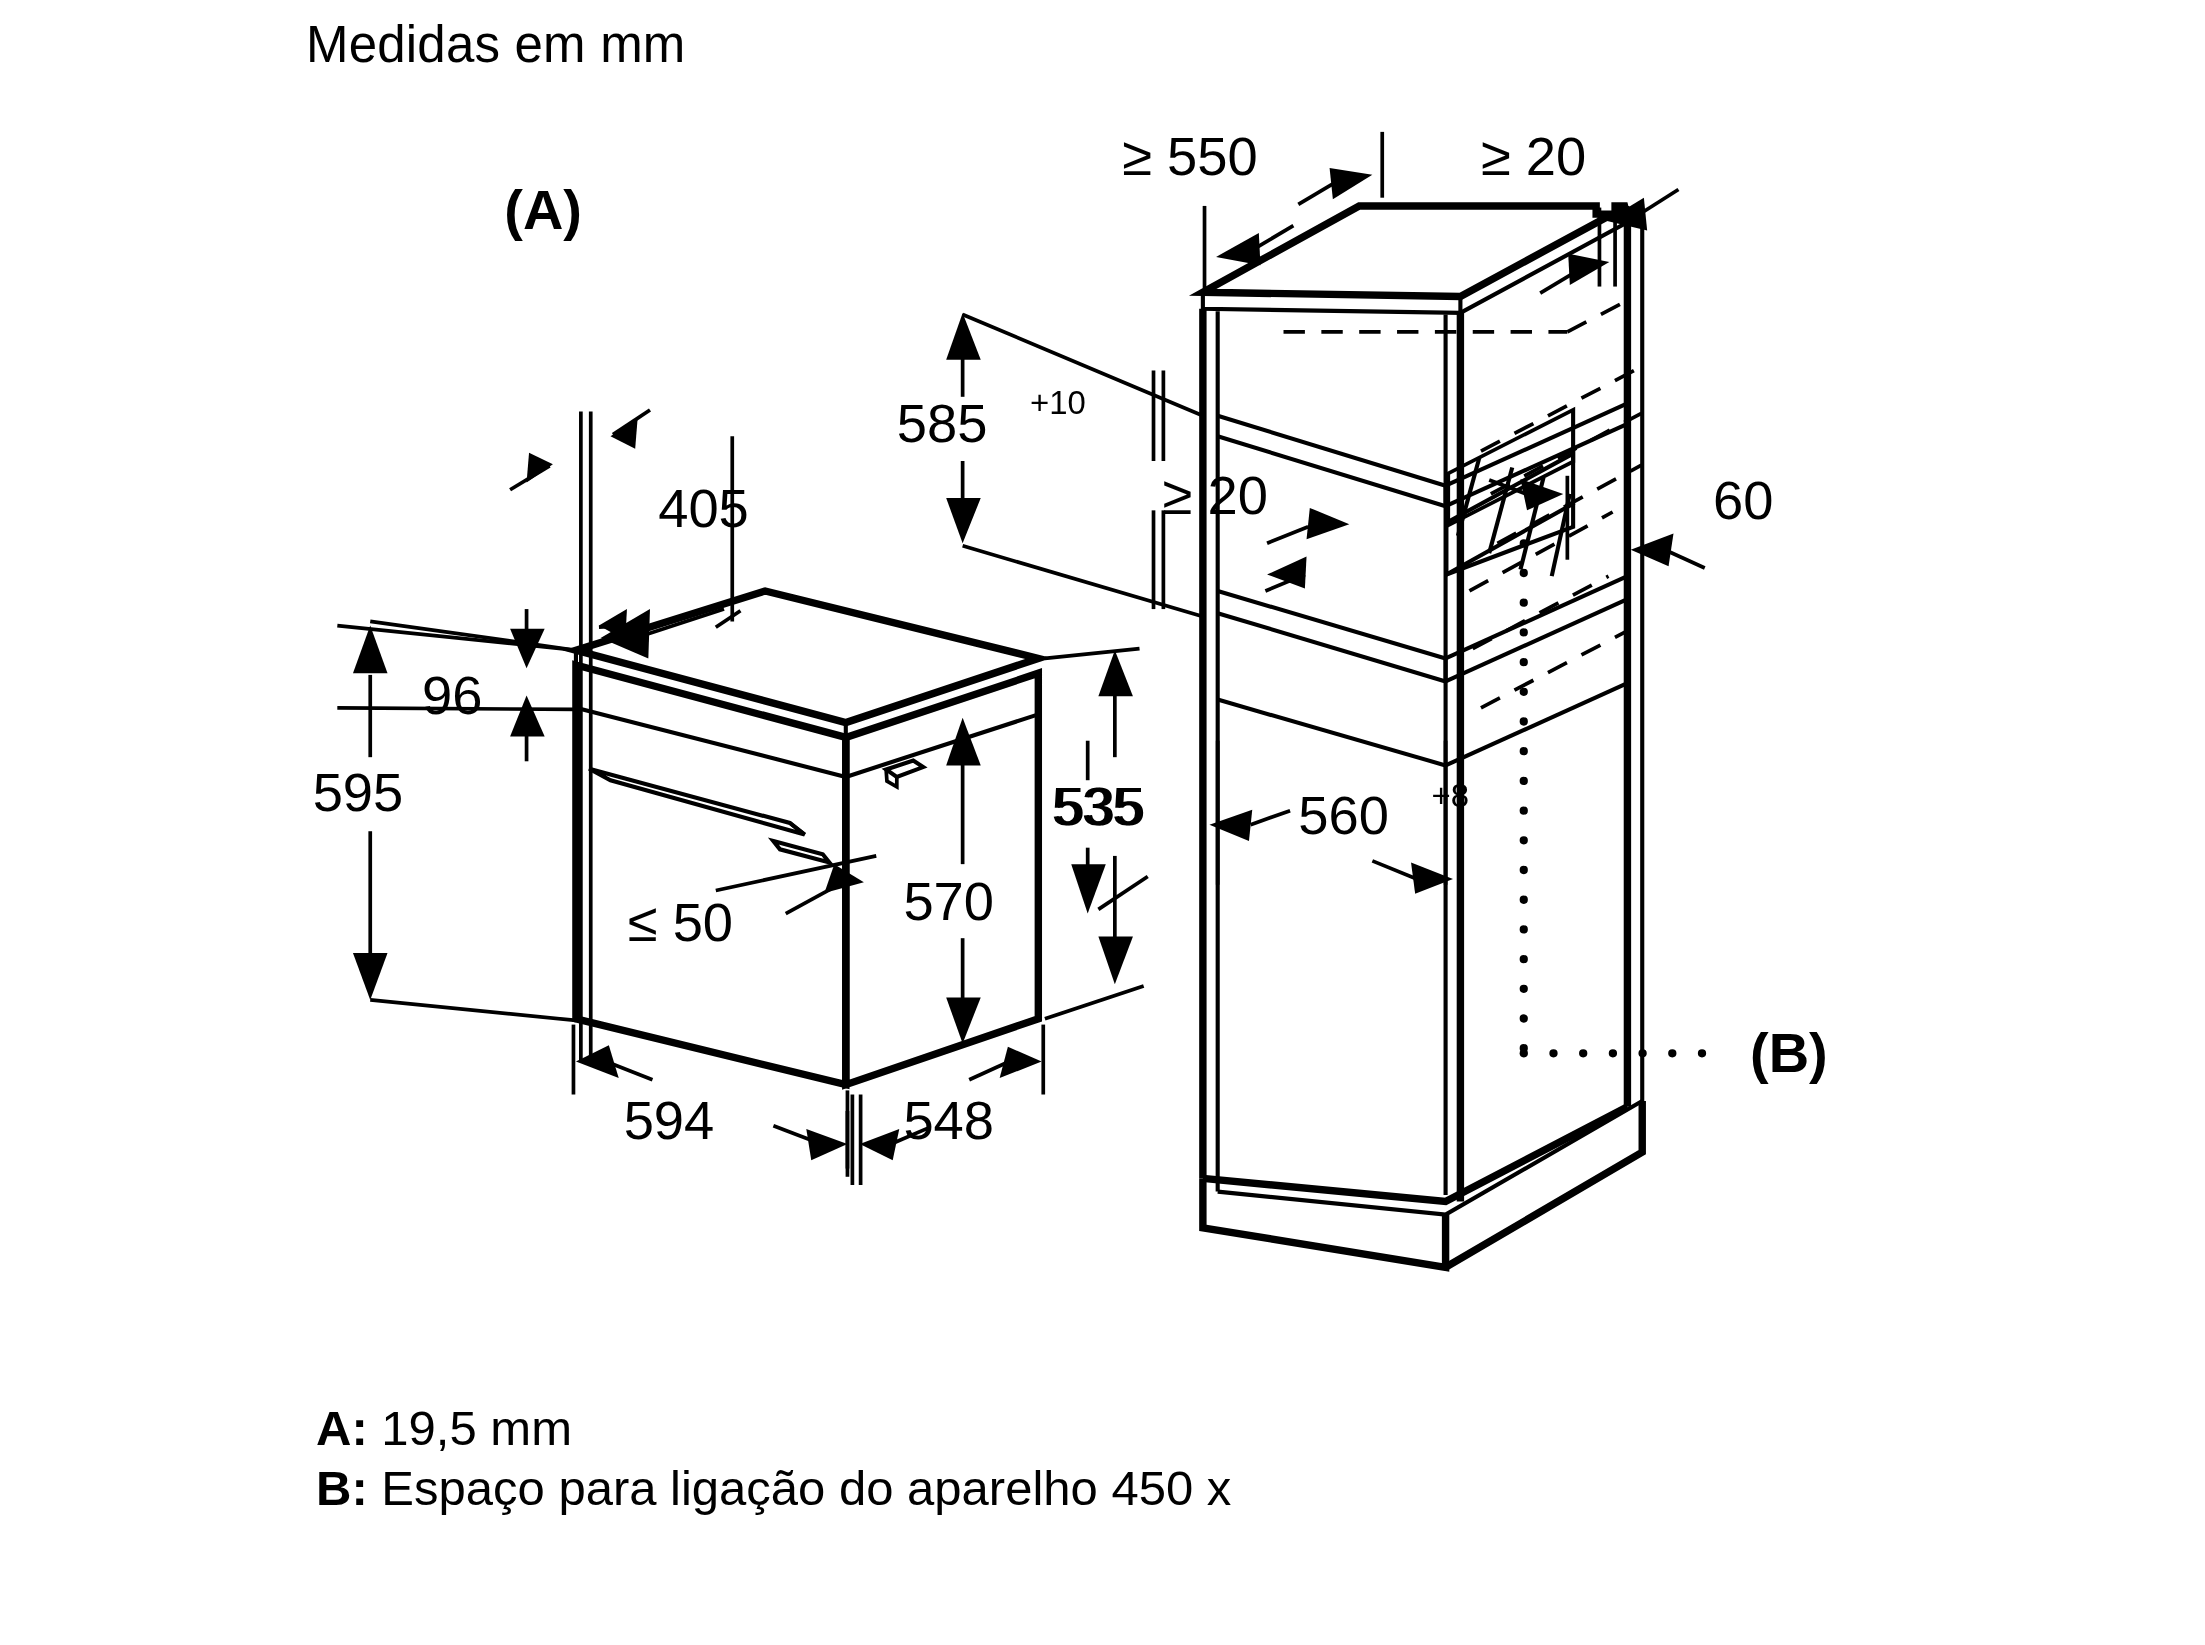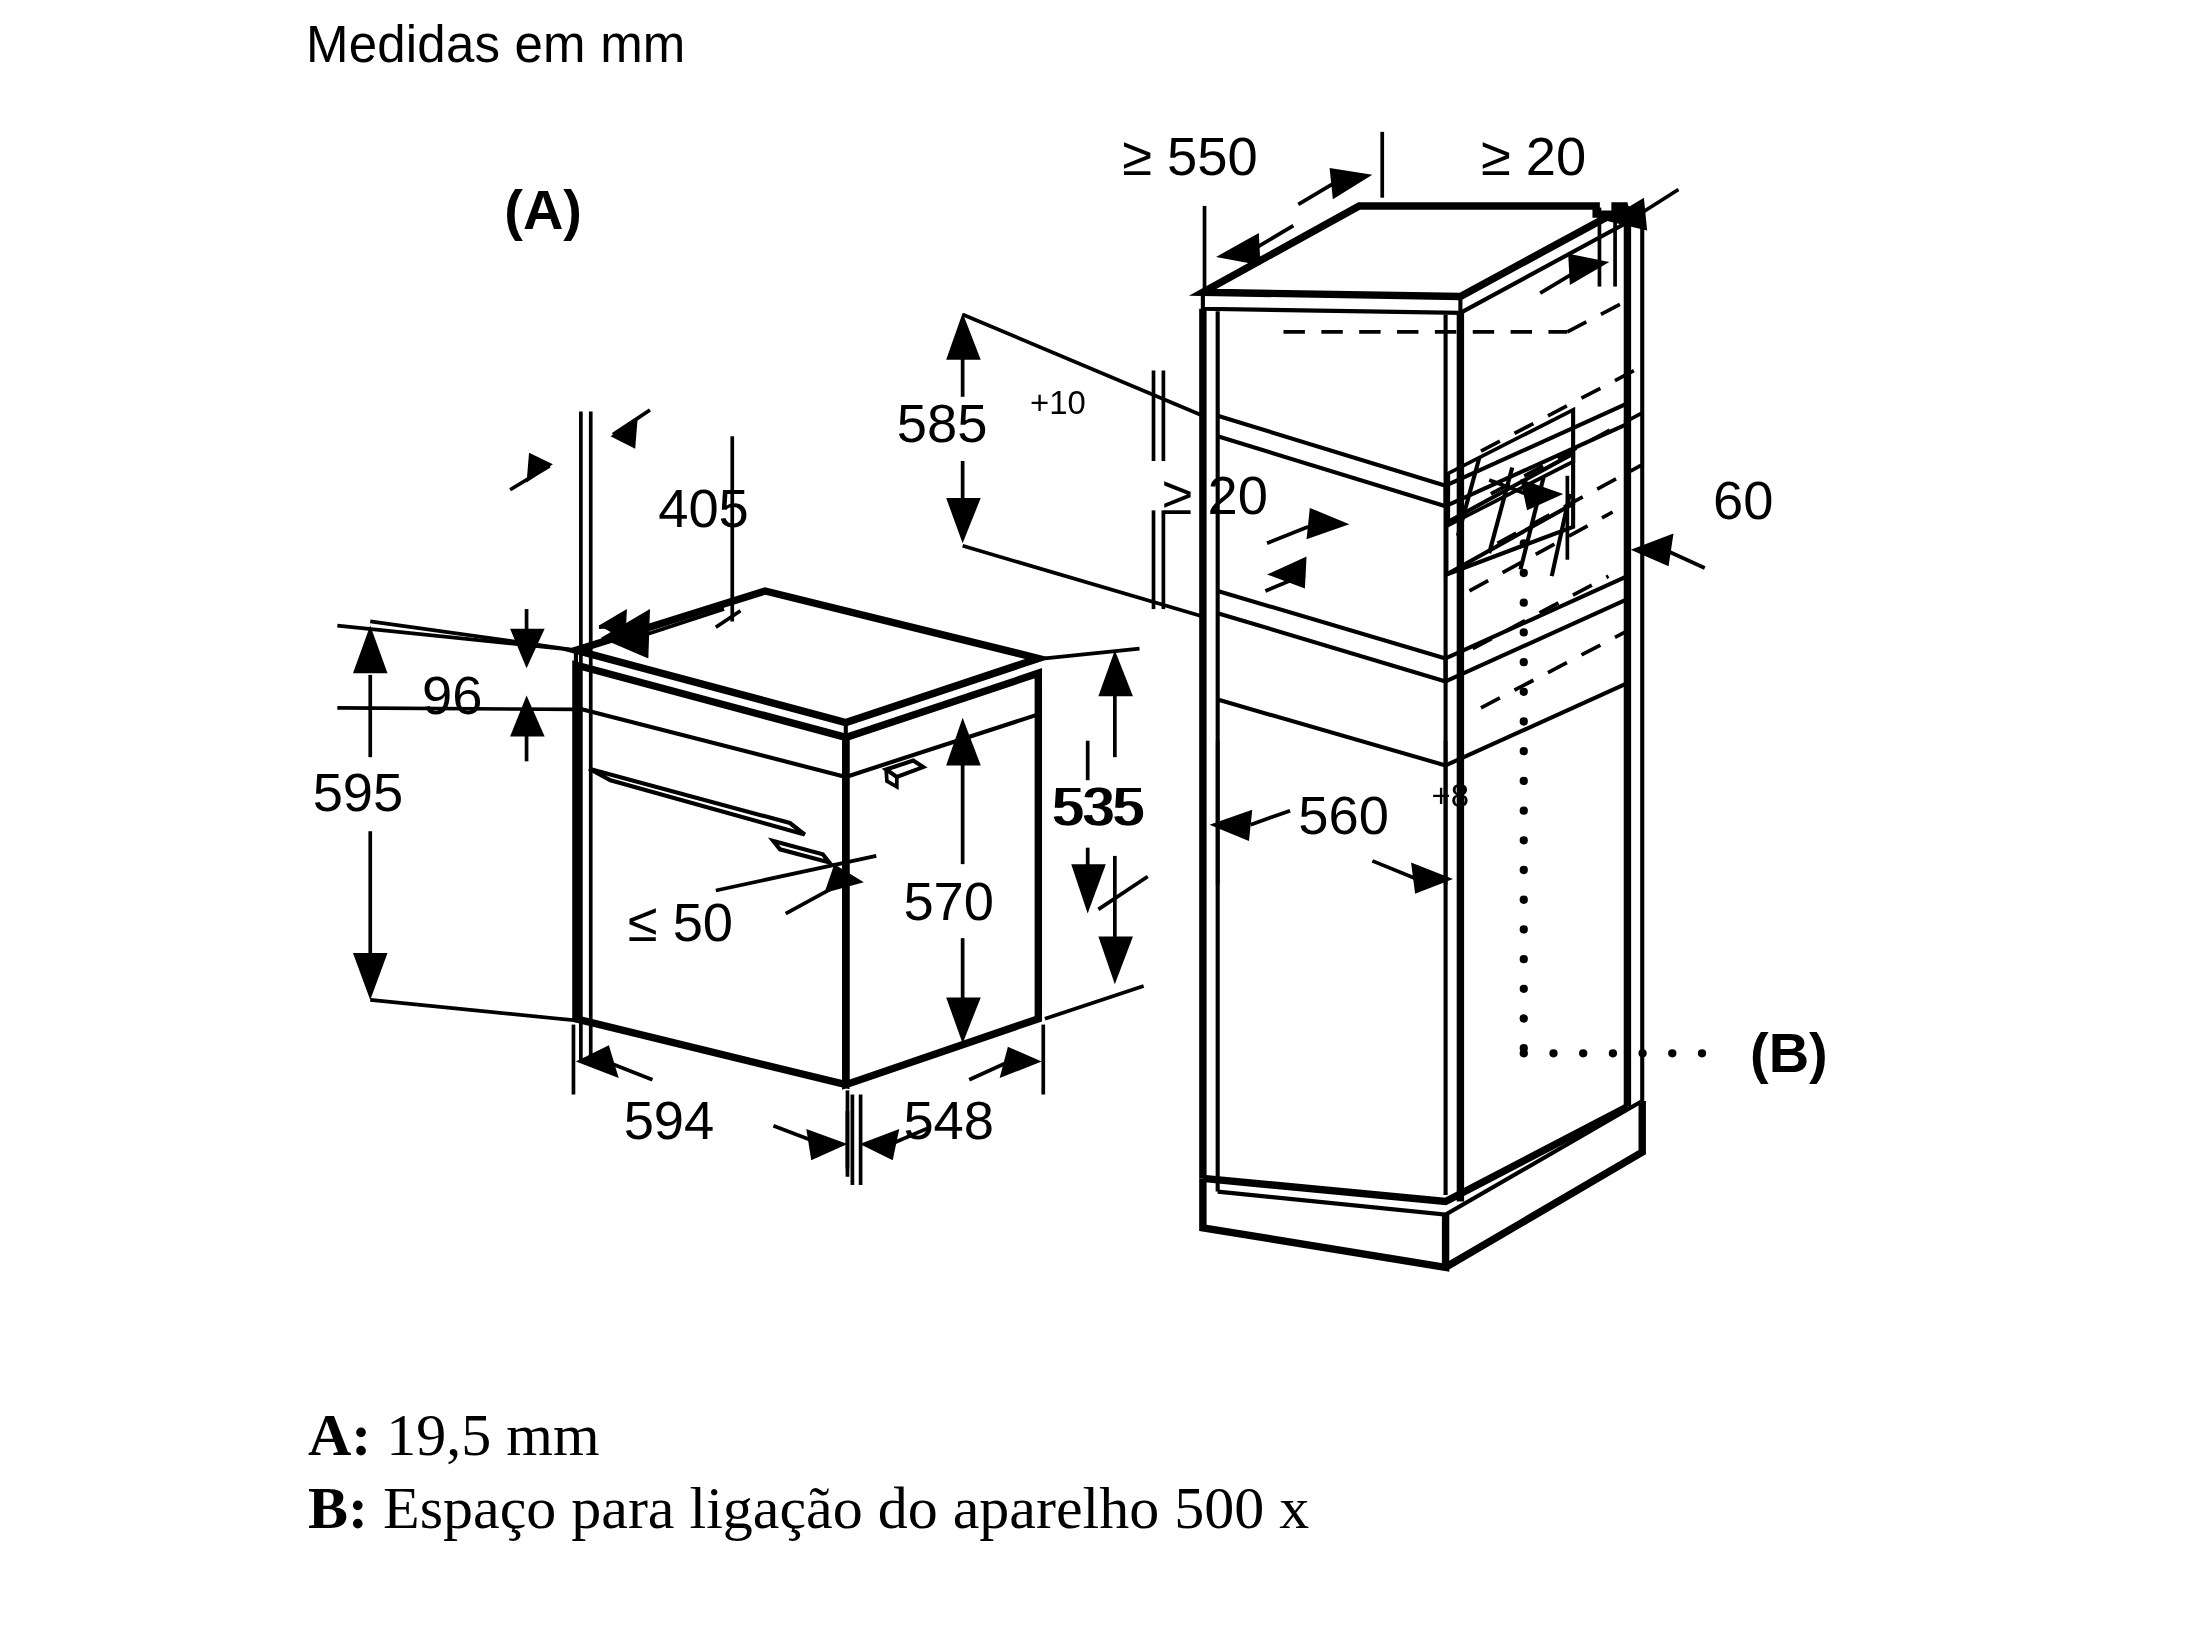--- a/index.html
+++ b/index.html
@@ -25,26 +25,25 @@
     position: absolute;
     left: 306px;
     top: 15px;
     font-size: 51px;
     font-weight: 400;
     letter-spacing: 0.2px;
     white-space: nowrap;
   }
   .legend {
     position: absolute;
-    left: 308px;
+    left: 316px;
     top: 1399px;
-    font-size: 60px;
+    font-size: 49px;
     line-height: 1.22;
     white-space: nowrap;
-    font-family: Liberation Serif, serif;
   }
   .legend .row {
     display: block;
     white-space: nowrap;
   }
   .legend .key {
     font-weight: 700;
   }
   .legend .cont {
     display: block;
@@ -363,18 +362,18 @@
     </g>
   </svg>
 
   <div class="legend">
     <span class="row">
       <span class="key">A:</span>
       <span>19,5 mm</span>
     </span>
     <span class="row">
       <span class="key">B:</span>
-      <span>Espaço para ligação do aparelho 500 x</span>
+      <span>Espaço para ligação do aparelho 450 x</span>
     </span>
   </div>
 
 </div>
 
 
 </body></html>

